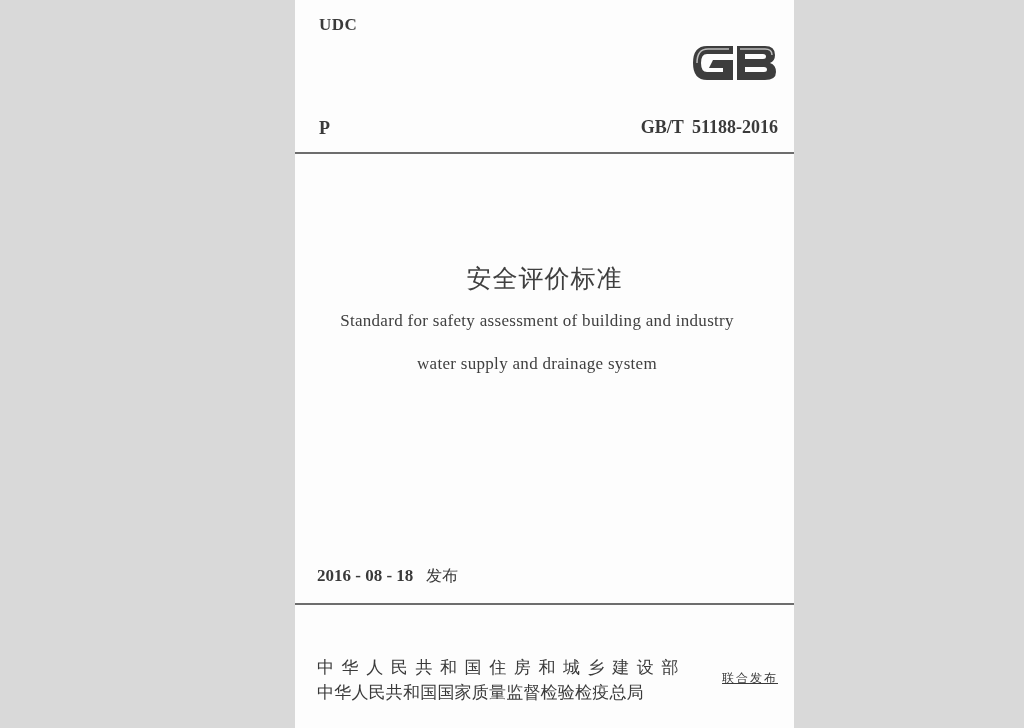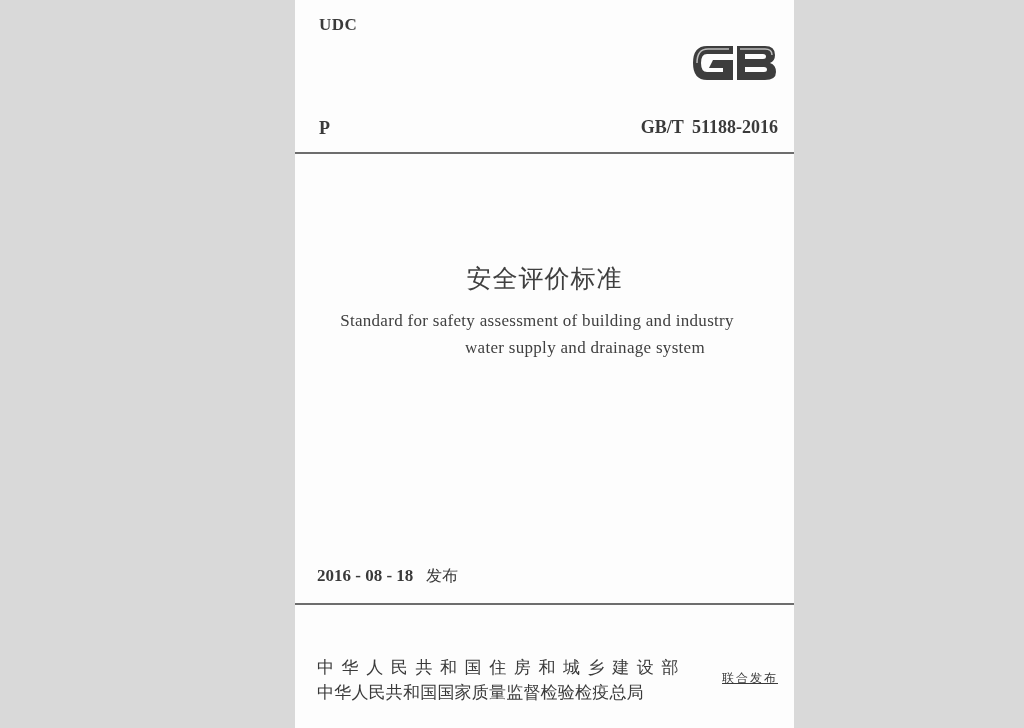--- a/index.html
+++ b/index.html
@@ -19,21 +19,21 @@
   .p-label { left:24px; top:118px; font-family:"Liberation Serif", serif; font-weight:bold; font-size:18px; color:#3a3a3a; }
   .code { right:16px; top:117px; font-family:"Liberation Serif", serif; font-weight:bold; font-size:18px; color:#3a3a3a; word-spacing:4px; }
   .rule { left:0; width:499px; height:2px; background:#6d6d6d; }
   .rule1 { top:152px; }
   .rule2 { top:603px; }
   .title { left:0; width:499px; text-align:center; font-family:"DejaVu Serif", serif; font-size:25px; color:#3f3f3f; line-height:38px; letter-spacing:1px; }
   .title1 { top:224px; }
   .title2 { top:260px; }
   .en { left:0; width:484px; text-align:center; font-family:"Liberation Serif", serif; font-size:17px; color:#3f3f3f; line-height:28px; letter-spacing:0.3px; }
   .en1 { top:307px; }
-  .en2 { top:334px;padding-left:48px; }
+  .en2 { top:350px; }
   .date-row { top:566px; font-family:"Liberation Serif", serif; font-weight:bold; font-size:17px; color:#3a3a3a; white-space:pre; }
   .date-label { font-family:"DejaVu Sans", sans-serif; font-weight:normal; font-size:16px; color:#3a3a3a; }
   .issue { left:22px; }
   .impl { right:16px; }
   .pub { left:22px; font-family:"DejaVu Sans", sans-serif; font-size:17px; color:#3a3a3a; white-space:nowrap; }
   .pub1 { top:656px; letter-spacing:7.6px; }
   .pub2 { top:681px; letter-spacing:0.2px; }
   .joint { right:16px; top:670px; font-family:"DejaVu Sans", sans-serif; font-size:12px; color:#3a3a3a; letter-spacing:2px;text-decoration:underline; }
 </style>
 </head>

